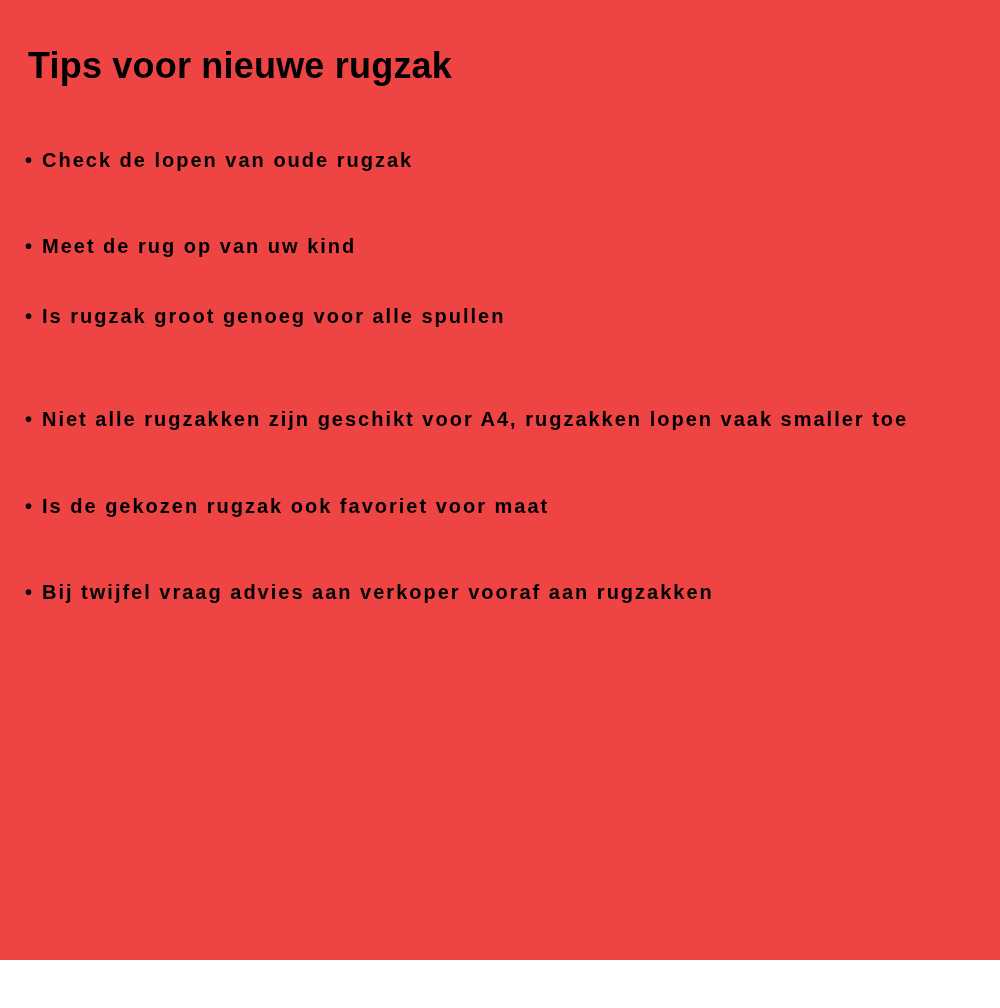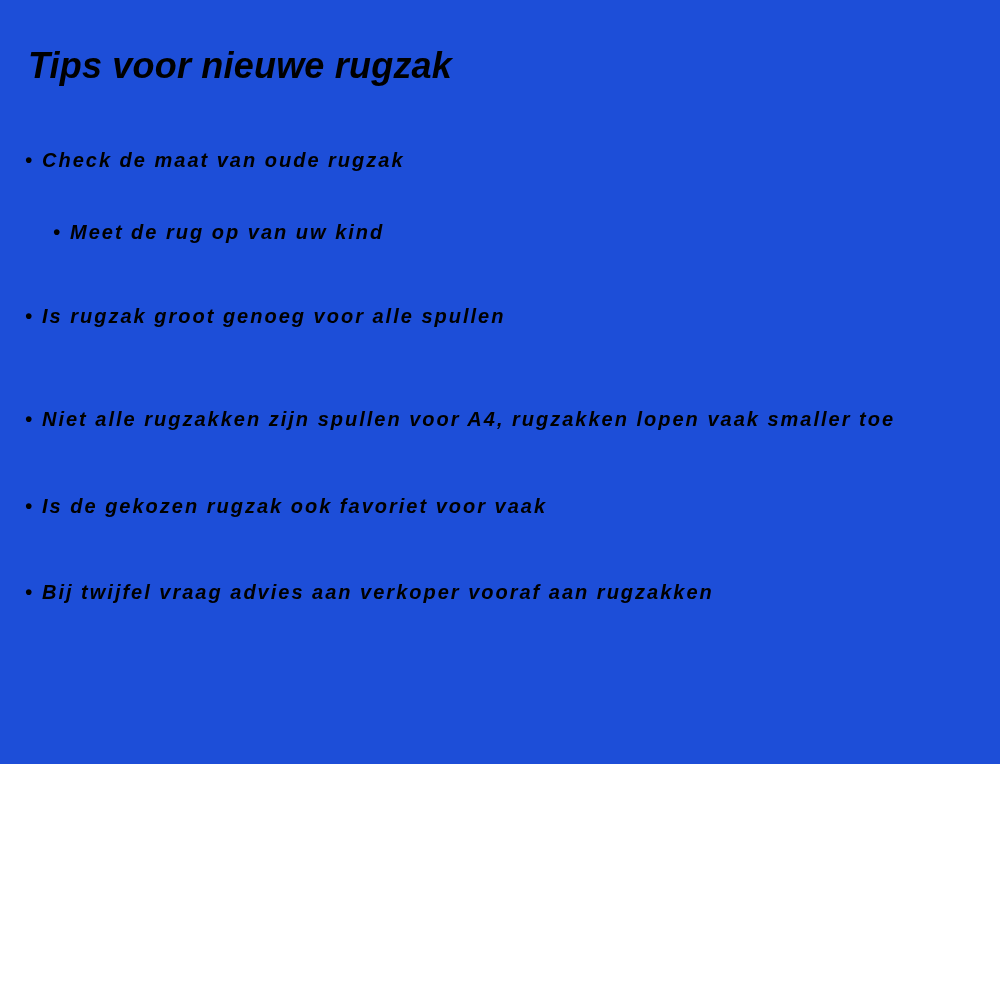--- a/index.html
+++ b/index.html
@@ -3,26 +3,25 @@
 <meta charset="utf-8">
 <style>
   html, body {
     margin: 0;
     padding: 0;
     background: #ffffff;
   }
   .page {
     position: relative;
     width: 1000px;
-    height: 764px;
-    background: #1d4ed8;
+    height: 960px;
+    background: #ef4444;
     overflow: hidden;
     font-family: "Liberation Sans", sans-serif;
     color: #000000;
-    font-style: italic;
   }
   .title {
     position: absolute;
     left: 28px;
     top: 48px;
     margin: 0;
     font-size: 36px;
     font-weight: bold;
     line-height: 36px;
     letter-spacing: 0.2px;
@@ -43,53 +42,53 @@
   }
   .tip .marker {
     display: inline-block;
     width: 17px;
     letter-spacing: 0;
   }
   .tip .text {
     letter-spacing: 2px;
   }
   .tip-1 { top: 148px; }
-  .tip-2 { top: 220px; margin-left: 28px; }
+  .tip-2 { top: 234px; }
   .tip-3 { top: 304px; }
   .tip-4 { top: 407px; }
   .tip-5 { top: 494px; }
   .tip-6 { top: 580px; }
 </style>
 </head>
 <body>
 
 <div class="page">
 
   <h1 class="title">Tips voor nieuwe rugzak</h1>
 
   <ul class="tips">
 
     <li class="tip tip-1">
-      <span class="marker">•</span><span class="text">Check de maat van oude rugzak</span>
+      <span class="marker">•</span><span class="text">Check de lopen van oude rugzak</span>
     </li>
 
     <li class="tip tip-2">
       <span class="marker">•</span><span class="text">Meet de rug op van uw kind</span>
     </li>
 
     <li class="tip tip-3">
       <span class="marker">•</span><span class="text">Is rugzak groot genoeg voor alle spullen</span>
     </li>
 
     <li class="tip tip-4">
-      <span class="marker">•</span><span class="text">Niet alle rugzakken zijn spullen voor A4, rugzakken lopen vaak smaller toe</span>
+      <span class="marker">•</span><span class="text">Niet alle rugzakken zijn geschikt voor A4, rugzakken lopen vaak smaller toe</span>
     </li>
 
     <li class="tip tip-5">
-      <span class="marker">•</span><span class="text">Is de gekozen rugzak ook favoriet voor vaak</span>
+      <span class="marker">•</span><span class="text">Is de gekozen rugzak ook favoriet voor maat</span>
     </li>
 
     <li class="tip tip-6">
       <span class="marker">•</span><span class="text">Bij twijfel vraag advies aan verkoper vooraf aan rugzakken</span>
     </li>
 
   </ul>
 
 </div>
 

